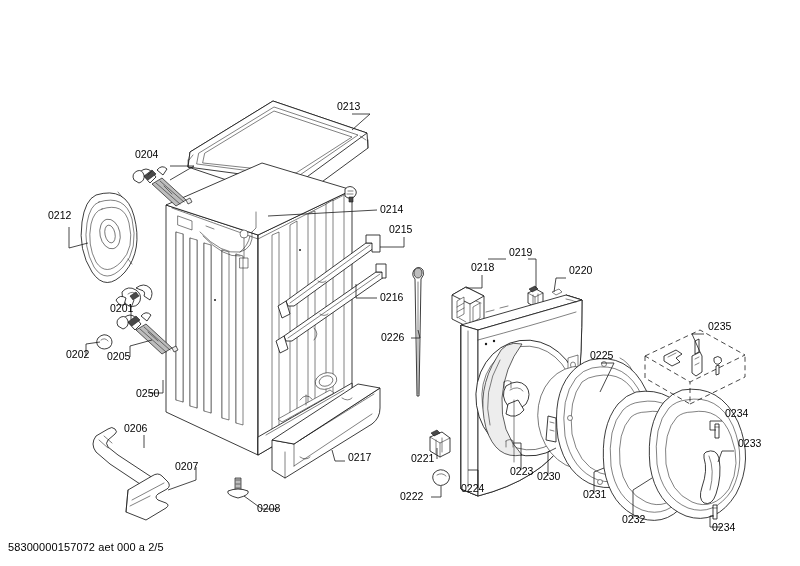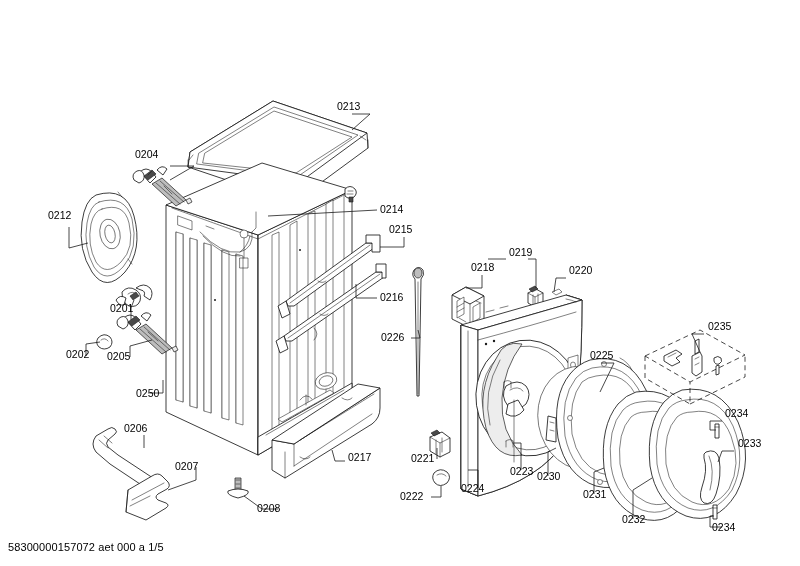--- a/index.html
+++ b/index.html
@@ -370,14 +370,14 @@
         <text x="583" y="498" class="lbl">0231</text>
         <text x="622" y="523" class="lbl">0232</text>
         <text x="738" y="447" class="lbl">0233</text>
         <text x="725" y="417" class="lbl">0234</text>
         <text x="712" y="531" class="lbl">0234</text>
         <text x="708" y="330" class="lbl">0235</text>
         <text x="136" y="397" class="lbl">0250</text>
       </g>
   </svg>
 
-  <div id="footer">58300000157072 aet 000 a 1/5</div>
+  <div id="footer">58300000157072 aet 000 a 2/5</div>
 </div>
 
 </body></html>

